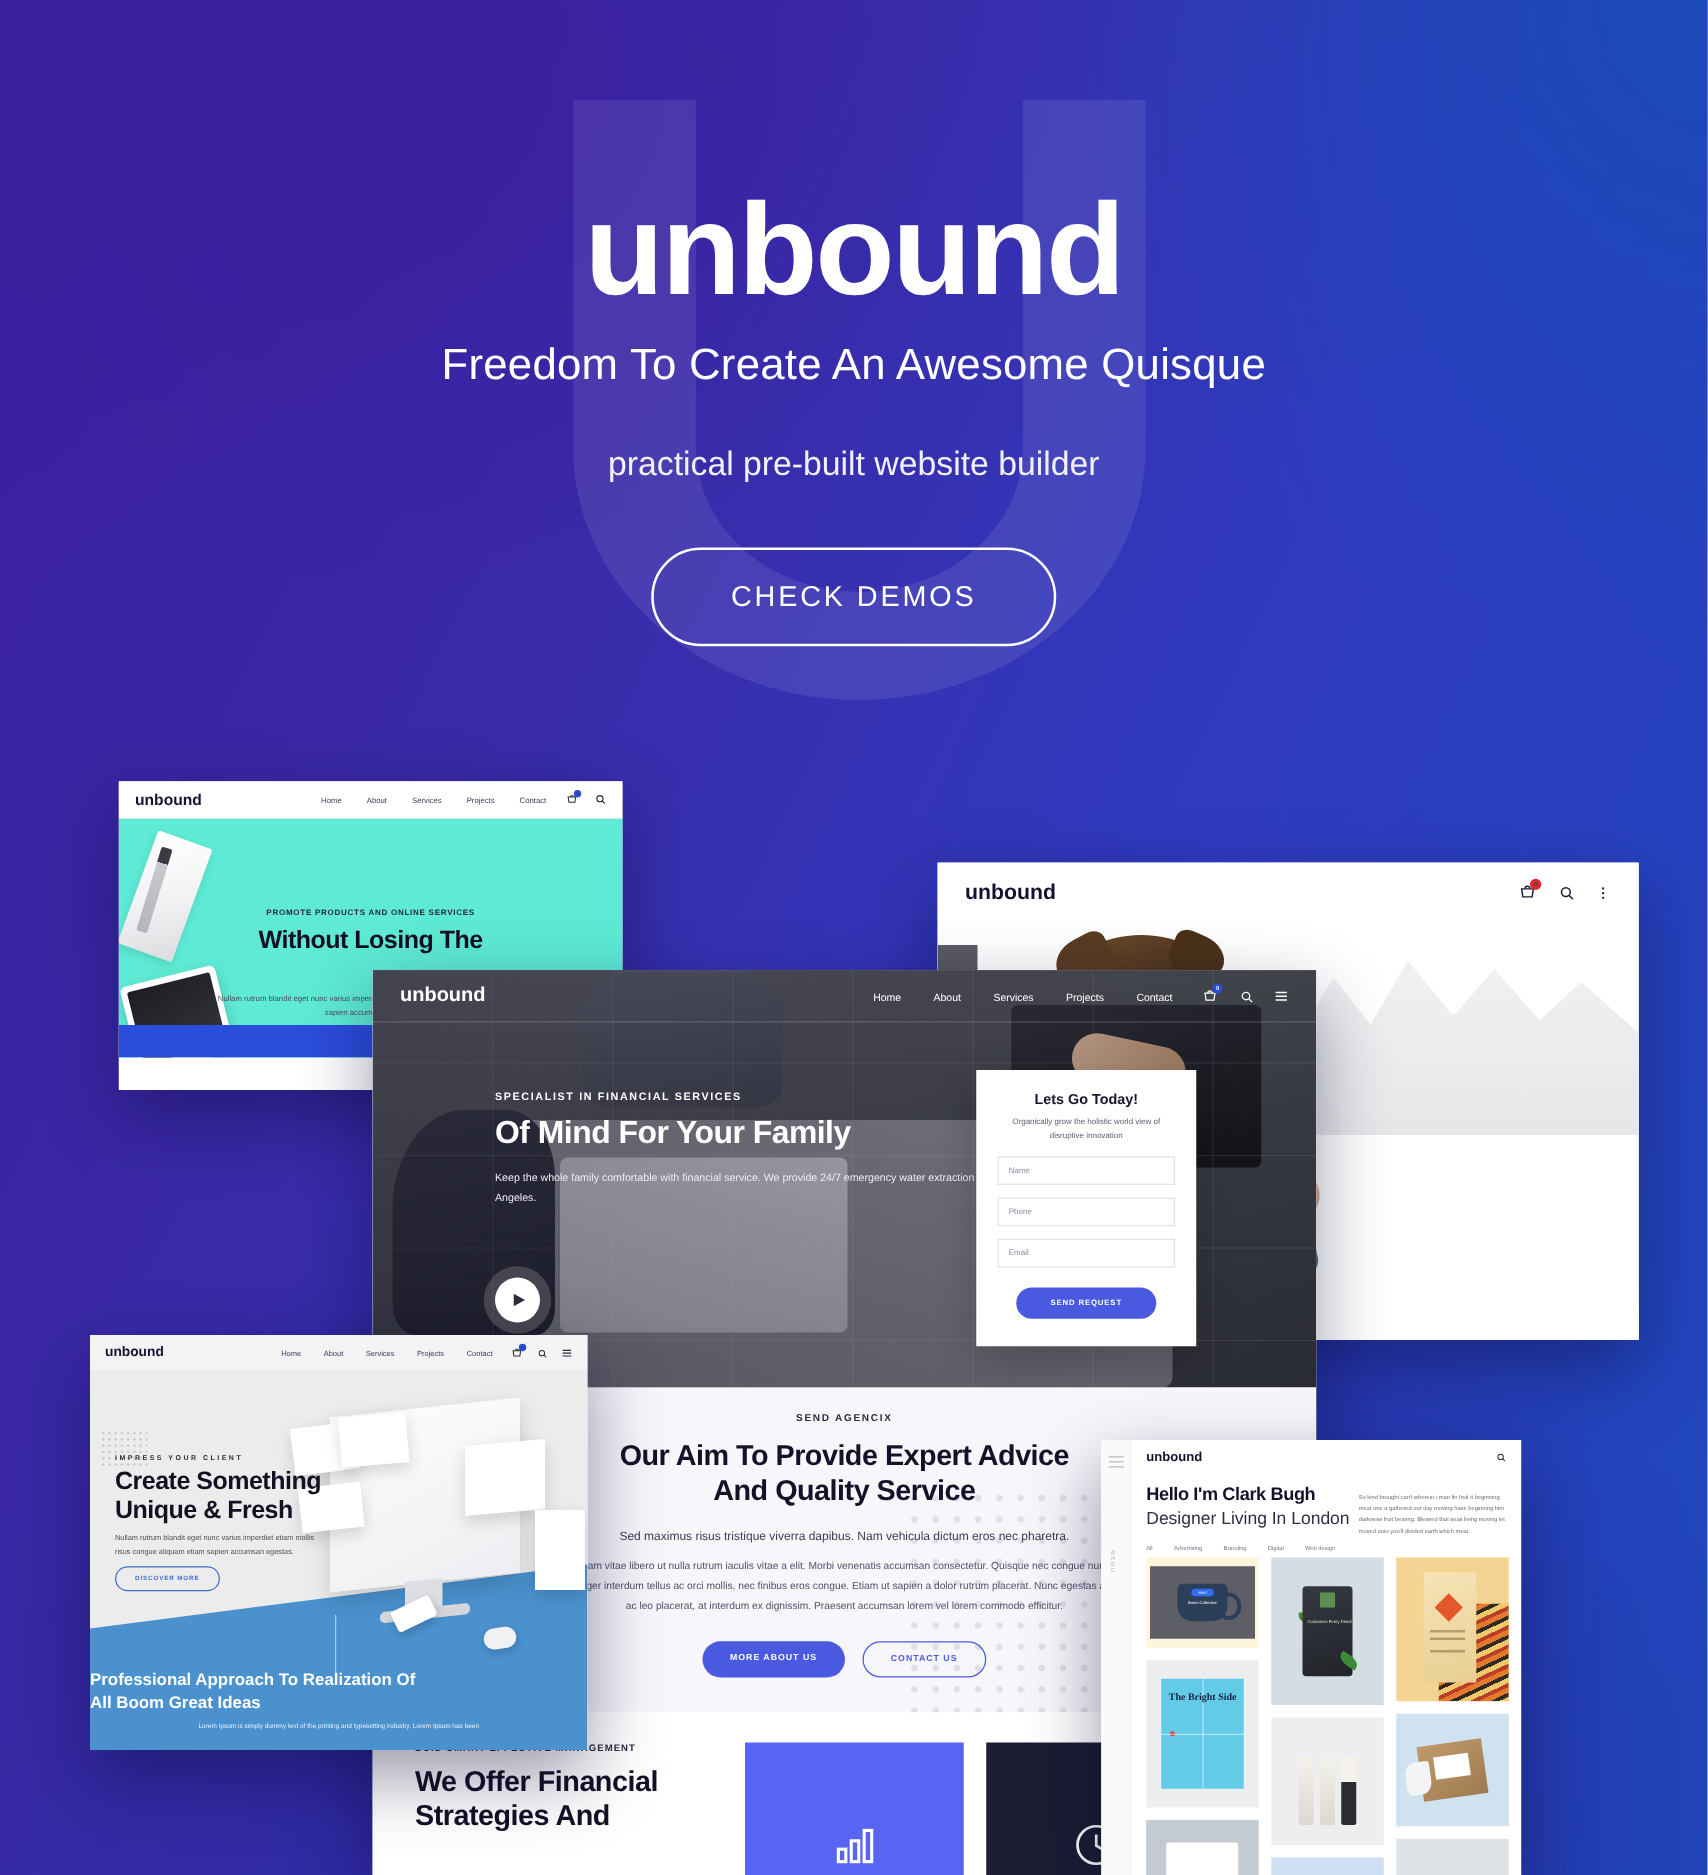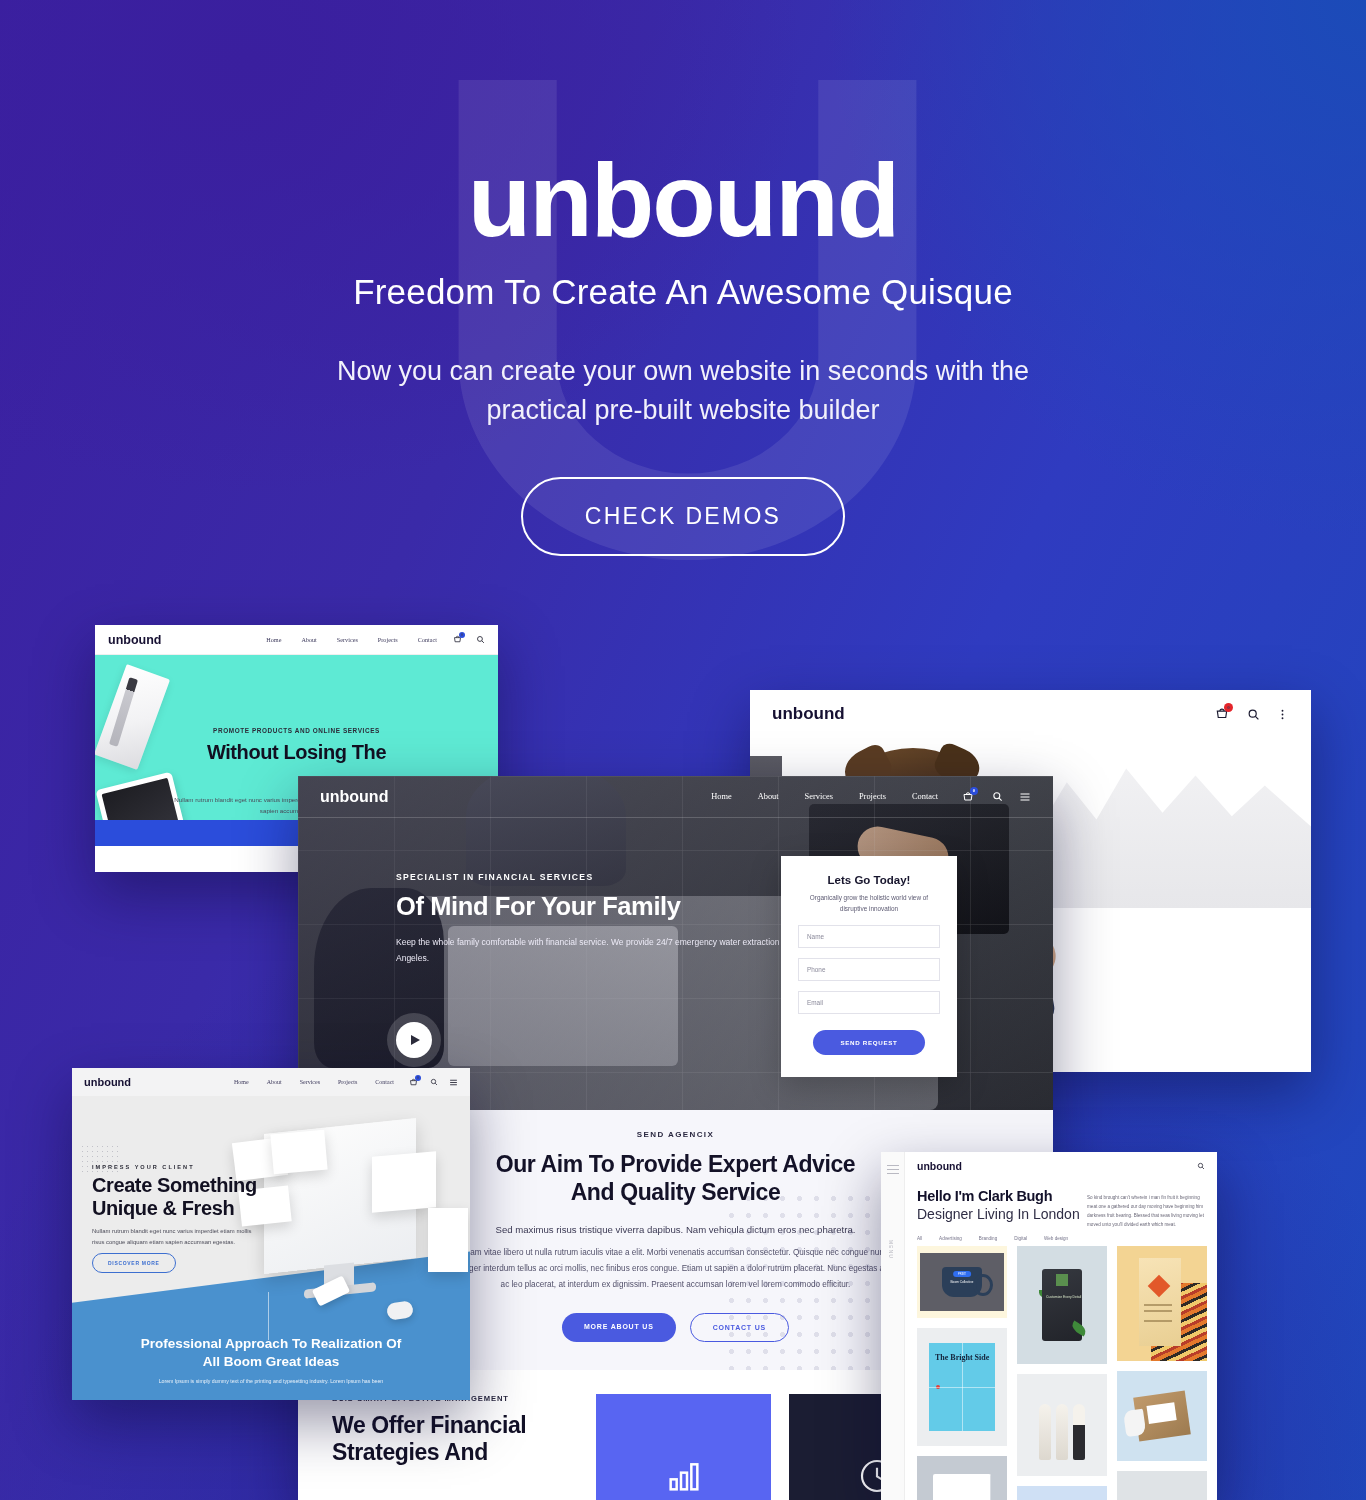--- a/index.html
+++ b/index.html
@@ -28,21 +28,21 @@
     display:inline-block; border:2px solid #ffffff; border-radius:45px;
     padding:24px 62px; font-size:23px; letter-spacing:2.3px; color:#fff;
     background:transparent; cursor:pointer; font-family:inherit;
   }
 
   
   .mock { position:absolute; background:#fff; overflow:hidden;
           box-shadow:0 22px 55px rgba(10,6,50,.42); }
   .topbar { display:flex; align-items:center; background:#fff; }
   .brand { font-weight:bold; color:#161032; }
-  .navlinks { margin-left:auto; display:flex; align-items:center;font-family:Liberation Serif, serif; }
+  .navlinks { margin-left:auto; display:flex; align-items:flex-end; }
   .navlinks span { color:#3d3a5c; }
   .ico { display:inline-flex; align-items:center; justify-content:center; position:relative; }
   .badge { position:absolute; border-radius:50%; color:#fff; display:flex;
            align-items:center; justify-content:center; font-weight:bold; }
 
   
   #mock1 { left:95px; top:625px; width:403px; height:247px; }
   #mock1 .topbar { height:30px; padding:0 13px; border-bottom:1px solid #efefef; }
   #mock1 .brand { font-size:12.5px; }
   #mock1 .navlinks span { font-size:6.2px; margin-left:20px; }
@@ -128,21 +128,21 @@
      transform:skewY(-6deg); }
   #mock3 .mon-stand { position:absolute; left:252px; top:168px; width:30px; height:24px; background:#dcdee2; transform:skewY(-6deg); }
   #mock3 .mon-base { position:absolute; left:232px; top:190px; width:72px; height:9px;
      background:#d4d6da; border-radius:4px; transform:skewY(-6deg); }
   #mock3 .card-f { position:absolute; background:#fff; box-shadow:0 5px 13px rgba(0,0,0,.15); }
   #mock3 .mouse { position:absolute; left:315px; top:206px; width:26px; height:17px;
      background:#f0f1f3; border-radius:12px; transform:rotate(-8deg); box-shadow:0 3px 7px rgba(0,0,0,.16); }
   #mock3 .phone { position:absolute; left:242px; top:186px; width:34px; height:18px;
      background:#fff; border-radius:3px; transform:rotate(-26deg); box-shadow:0 3px 7px rgba(0,0,0,.18); }
   #mock3 .vline { position:absolute; left:196px; bottom:60px; width:1px; height:48px; background:rgba(255,255,255,.55); }
-  #mock3 h3 { position:absolute; left:0; right:0; bottom:30px; text-align:center; color:#fff;
+  #mock3 h3 { position:absolute; left:0; right:0; bottom:30px; text-align:left; color:#fff;
      font-size:13.5px; line-height:1.28; font-weight:bold; }
   #mock3 .foot { position:absolute; left:0; right:0; bottom:16px; text-align:center; color:#eaf2fa; font-size:5.2px; }
   #mock3 .dots { position:absolute; left:8px; top:48px; width:38px; height:30px;
      background-image:radial-gradient(#bcbcc4 .8px, transparent .9px); background-size:5px 5px; opacity:.9; }
 
   
   #mock4 { left:298px; top:776px; width:755px; height:724px; }
   #mock4 .hero4 { position:relative; height:334px; overflow:hidden;
     background:linear-gradient(155deg,#6d6f74 0%,#55575c 30%,#3e4146 64%,#2c2e33 100%); }
   #mock4 .ph-grid { position:absolute; inset:0; opacity:.22;
@@ -284,21 +284,20 @@
 <div class="wm">
   <svg viewBox="0 0 100 100" preserveAspectRatio="none">
     <path d="M8 0 h18 v58 a24 24 0 0 0 48 0 V0 h18 v58 a42 42 0 0 1 -84 0 Z" fill="#ffffff"></path>
   </svg>
 </div>
 
 <section class="hero">
   <div class="hero-logo">unbound</div>
   <div class="hero-tagline">Freedom To Create An Awesome Quisque</div>
   <div class="hero-sub">
-    <div>Now you can create your own website in seconds with the</div>
     <div>practical pre-built website builder</div>
   </div>
   <div class="cta-wrap">
     <button class="cta">CHECK DEMOS</button>
   </div>
 </section>
 
 <div class="mock" id="mock1">
   <div class="topbar">
     <div class="brand">unbound</div>

